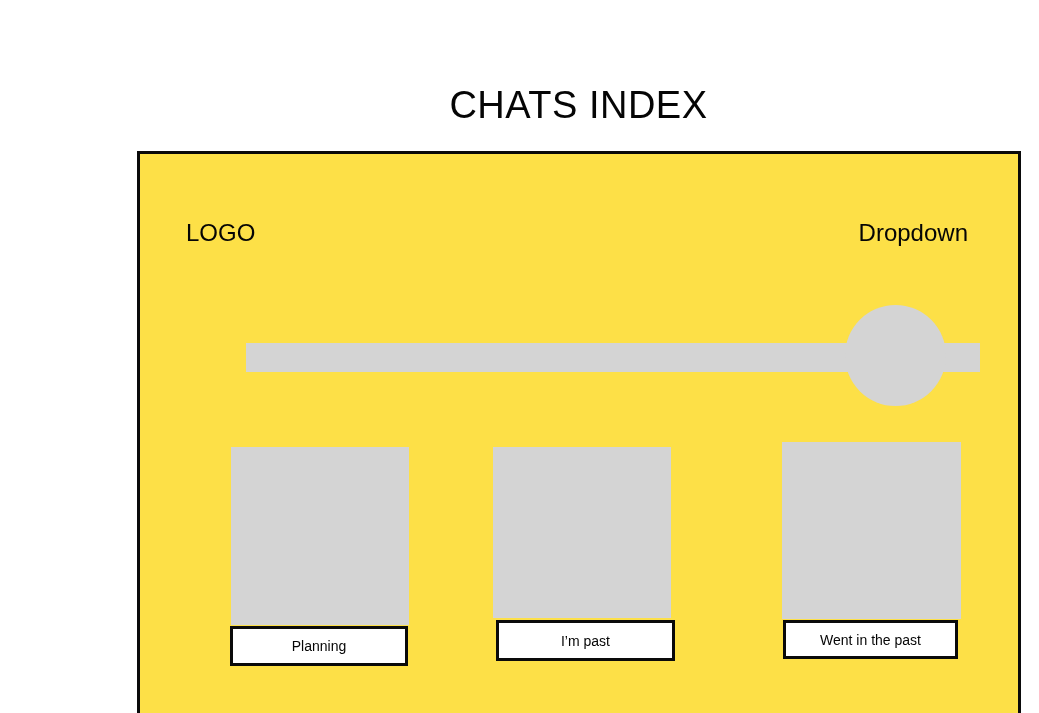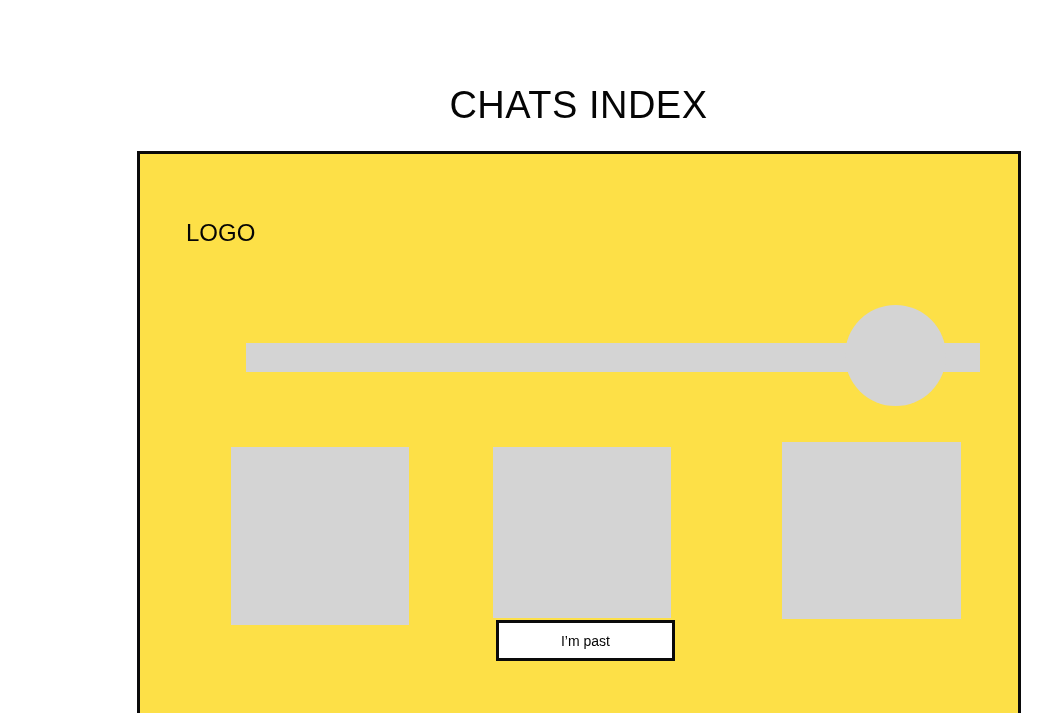--- a/index.html
+++ b/index.html
@@ -100,27 +100,30 @@
 </style>
 </head>
 <body>
 
 <h1 class="page-title">CHATS INDEX</h1>
 
 <div class="main-frame">
 
   <div class="logo">LOGO</div>
 
+  <div class="dropdown">Dropdown</div>
 
   <div class="slider">
     <div class="slider-track"></div>
     <div class="slider-handle"></div>
   </div>
 
   <div class="card-image img-1"></div>
   <div class="card-image img-2"></div>
   <div class="card-image img-3"></div>
 
+  <button class="card-button btn-1">Planning</button>
   <button class="card-button btn-2">I’m past</button>
+  <button class="card-button btn-3">Went in the past</button>
 
 </div>
 
 <div class="bottom-sheet-shadow"></div>
 
 </body></html>

